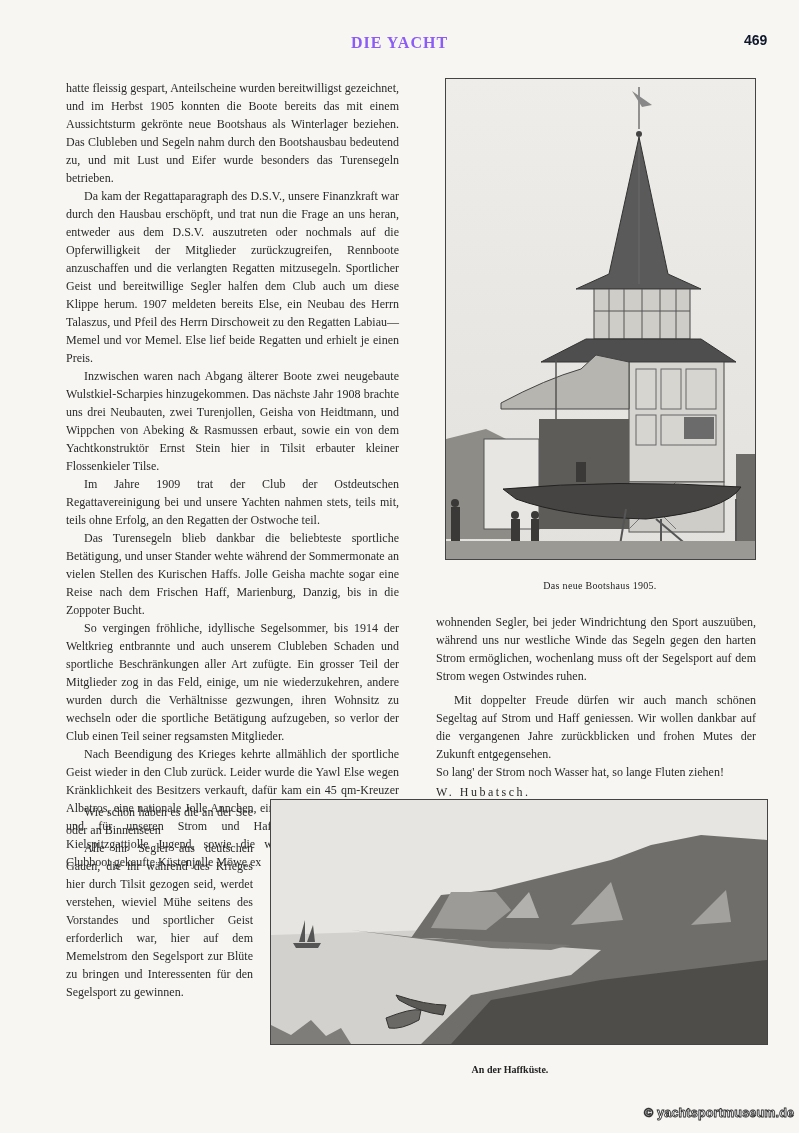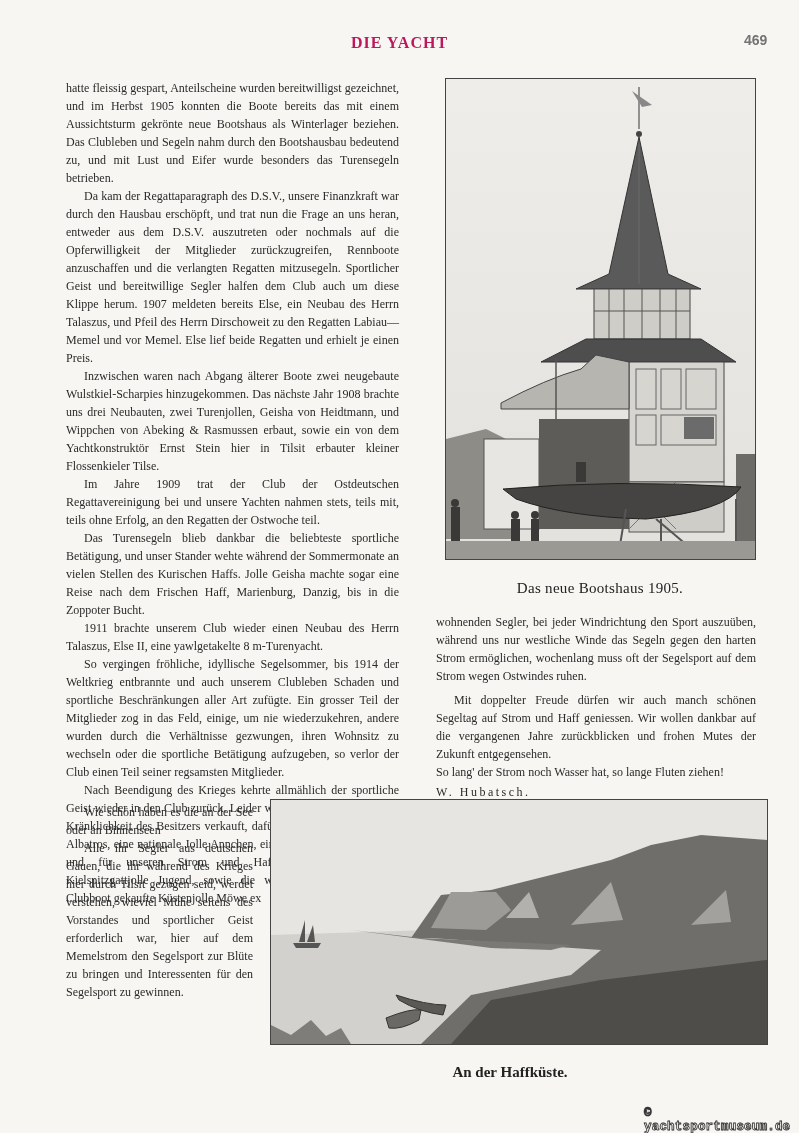--- a/index.html
+++ b/index.html
@@ -5,67 +5,66 @@
   html, body { margin: 0; padding: 0; }
   body {
     width: 799px; height: 1133px; position: relative; overflow: hidden;
     background: #f7f6f3;
     font-family: "Liberation Serif", "DejaVu Serif", serif;
     color: #2a2a2a;
   }
   .header-title {
     position: absolute; top: 34px; left: 0; width: 799px; text-align: center;
     font-family: "Liberation Serif", serif; font-weight: bold; font-size: 16px;
-    letter-spacing: 1px; color: #be185d;
+    letter-spacing: 1px; color: #8b5cf6;
   }
   .page-number {
     position: absolute; top: 32px; left: 744px;
-    font-family: "Liberation Sans", sans-serif; font-weight: bold; font-size: 14px; color: #737373;
+    font-family: "Liberation Sans", sans-serif; font-weight: bold; font-size: 14px; color: #0f172a;
   }
   .col {
     position: absolute; font-size: 12px; line-height: 18px; text-align: justify;
   }
   .col p { margin: 0; text-indent: 18px; }
   .col p.noindent { text-indent: 0; }
   #col-left { left: 66px; top: 79px; width: 333px; }
   #col-left-narrow { left: 66px; top: 803px; width: 187px; }
   #col-right { left: 436px; top: 613px; width: 320px; }
   .verse { text-indent: 0 !important; text-align: left; margin-top: 10px !important; }
   .signature { letter-spacing: 2.5px; margin-top: 2px !important; text-indent: 0 !important; }
   .figure {
     position: absolute; border: 1.5px solid #444; background: #e9e8e4; overflow: hidden;
   }
   #fig-boathouse { left: 445px; top: 78px; width: 309px; height: 480px; background: #ecebe7; }
   #fig-coast { left: 270px; top: 799px; width: 496px; height: 244px; background: #dedcd8; }
   .caption {
-    position: absolute; font-size: 15px; font-weight: bold; text-align: center; color: #222;
+    position: absolute; font-size: 10px; font-weight: bold; text-align: center; color: #222;
   }
   #cap-boathouse { left: 445px; top: 580px; width: 310px; font-weight: normal; letter-spacing: 0.3px; }
   #cap-coast { left: 410px; top: 1064px; width: 200px; }
   .watermark {
     position: absolute; left: 644px; top: 1106px;
-    font-family: Liberation Mono, monospace; font-size: 12.5px; font-weight: bold;
+    font-family: Liberation Sans, sans-serif; font-size: 12.5px; font-weight: bold;
     color: #fff; -webkit-text-stroke: 0.8px #333; letter-spacing: 0.2px;
     text-shadow: 0 0 1px #333;
   }
   svg { display: block; }
 </style>
 </head>
 <body>
 
 <div class="header-title">DIE YACHT</div>
 <div class="page-number">469</div>
 
 <div id="col-left" class="col">
   <p class="noindent">hatte fleissig gespart, Anteilscheine wurden bereitwilligst gezeichnet, und im Herbst 1905 konnten die Boote bereits das mit einem Aussichtsturm gekrönte neue Bootshaus als Winterlager beziehen. Das Clubleben und Segeln nahm durch den Bootshausbau bedeutend zu, und mit Lust und Eifer wurde besonders das Turensegeln betrieben.</p>
   <p>Da kam der Regattaparagraph des D.S.V., unsere Finanzkraft war durch den Hausbau erschöpft, und trat nun die Frage an uns heran, entweder aus dem D.S.V. auszutreten oder nochmals auf die Opferwilligkeit der Mitglieder zurückzugreifen, Rennboote anzuschaffen und die verlangten Regatten mitzusegeln. Sportlicher Geist und bereitwillige Segler halfen dem Club auch um diese Klippe herum. 1907 meldeten bereits Else, ein Neubau des Herrn Talaszus, und Pfeil des Herrn Dirschoweit zu den Regatten Labiau—Memel und vor Memel. Else lief beide Regatten und erhielt je einen Preis.</p>
   <p>Inzwischen waren nach Abgang älterer Boote zwei neugebaute Wulstkiel-Scharpies hinzugekommen. Das nächste Jahr 1908 brachte uns drei Neubauten, zwei Turenjollen, Geisha von Heidtmann, und Wippchen von Abeking &amp; Rasmussen erbaut, sowie ein von dem Yachtkonstruktör Ernst Stein hier in Tilsit erbauter kleiner Flossenkieler Tilse.</p>
   <p>Im Jahre 1909 trat der Club der Ostdeutschen Regattavereinigung bei und unsere Yachten nahmen stets, teils mit, teils ohne Erfolg, an den Regatten der Ostwoche teil.</p>
   <p>Das Turensegeln blieb dankbar die beliebteste sportliche Betätigung, und unser Stander wehte während der Sommermonate an vielen Stellen des Kurischen Haffs. Jolle Geisha machte sogar eine Reise nach dem Frischen Haff, Marienburg, Danzig, bis in die Zoppoter Bucht.</p>
-  <p>1911 brachte unserem Club wieder einen Neubau des Herrn Talaszus, Else II, eine yawlgetakelte 8 m-Turenyacht.</p>
   <p>So vergingen fröhliche, idyllische Segelsommer, bis 1914 der Weltkrieg entbrannte und auch unserem Clubleben Schaden und sportliche Beschränkungen aller Art zufügte. Ein grosser Teil der Mitglieder zog in das Feld, einige, um nie wiederzukehren, andere wurden durch die Verhältnisse gezwungen, ihren Wohnsitz zu wechseln oder die sportliche Betätigung aufzugeben, so verlor der Club einen Teil seiner regsamsten Mitglieder.</p>
   <p>Nach Beendigung des Krieges kehrte allmählich der sportliche Geist wieder in den Club zurück. Leider wurde die Yawl Else wegen Kränklichkeit des Besitzers verkauft, dafür kam ein 45 qm-Kreuzer Albatros, eine nationale Jolle Annchen, eine von Heidtmann gebaute und für unseren Strom und Haff vorzüglich bewährte Kielspitzgattjolle Jugend, sowie die während des Krieges als Clubboot gekaufte Küstenjolle Möwe ex</p>
 </div>
 
 <div id="col-left-narrow" class="col">
   <p>Wie schön haben es die an der See oder an Binnenseen</p>
   <p>Alle ihr Segler aus deutschen Gauen, die ihr während des Krieges hier durch Tilsit gezogen seid, werdet verstehen, wieviel Mühe seitens des Vorstandes und sportlicher Geist erforderlich war, hier auf dem Memelstrom den Segelsport zur Blüte zu bringen und Interessenten für den Segelsport zu gewinnen.</p>
 </div>
 
 <div id="col-right" class="col">

